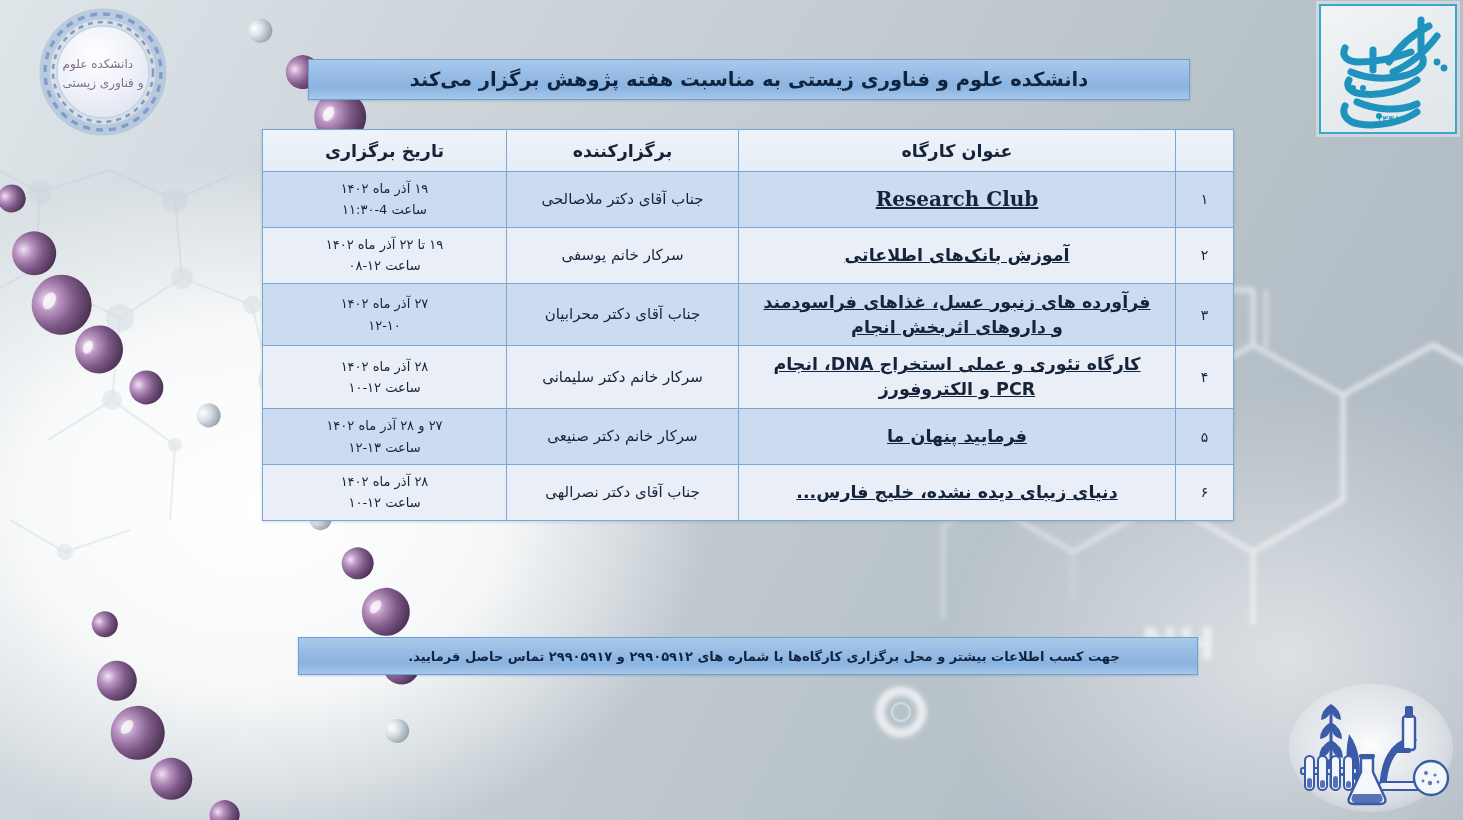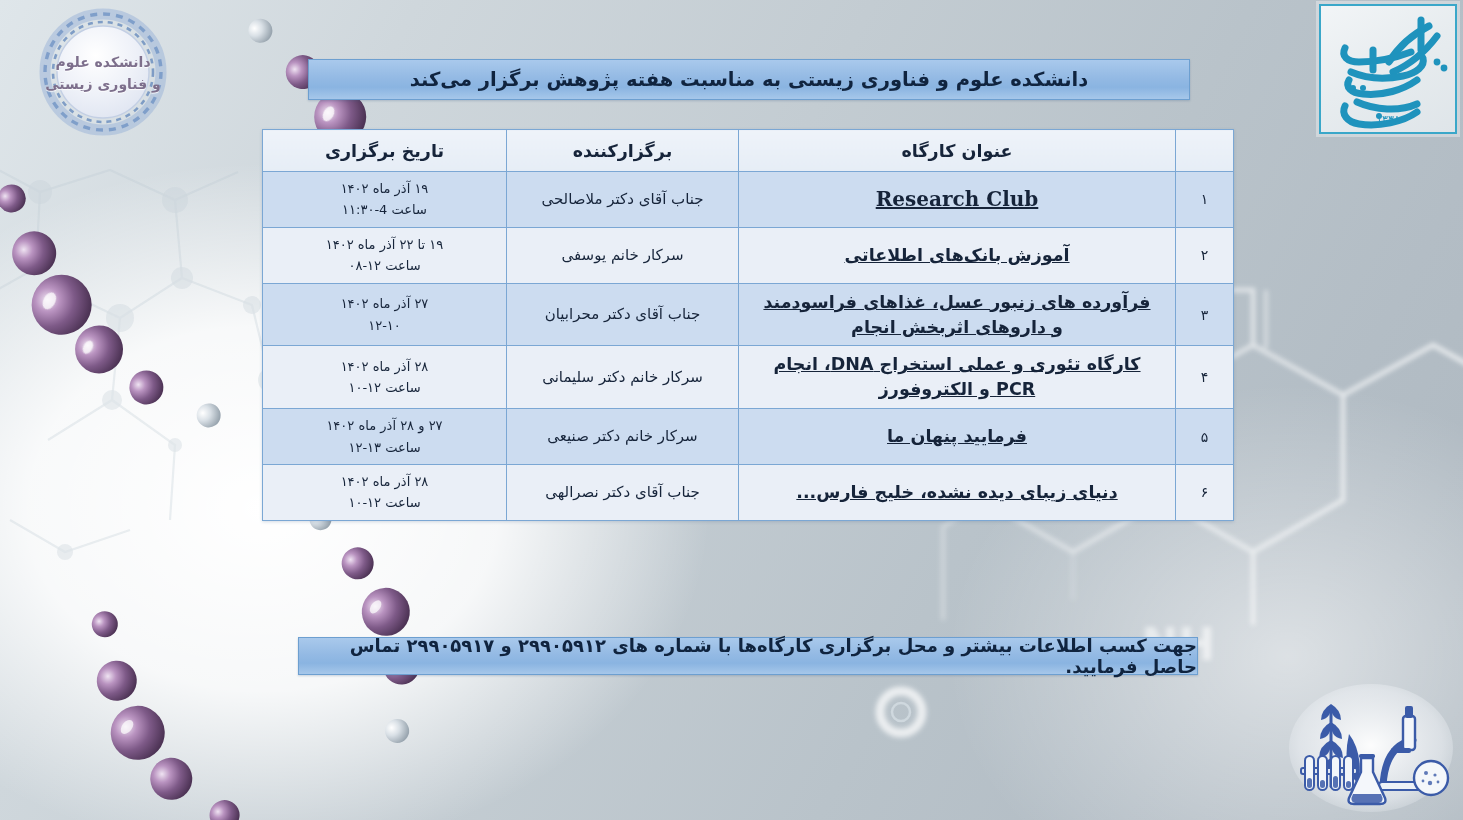--- a/index.html
+++ b/index.html
@@ -57,27 +57,26 @@
   
   .faculty-seal {
     position: absolute;
     top: 8px; left: 12px;
     width: 182px; height: 132px;
   }
   .seal-text {
     position: absolute;
     top: 50%; left: 50%;
     transform: translate(-50%, -50%);
-    text-align: center;
+    text-align: left;
     color: #7d6f8c;
-    font-size: 14px;
+    font-size: 12px;
     line-height: 1.55;
     white-space: nowrap;
     text-shadow: 0 1px 1px rgba(255,255,255,0.9);
-    font-weight: bold;
   }
 
   
   .univ-logo {
     position: absolute;
     top: 4px; right: 6px;
     width: 138px; height: 130px;
     background: linear-gradient(150deg, #f2f5f7 0%, #e7ecef 48%, #dfe5e9 100%);
     border: 2px solid #3aa7c9;
     box-shadow: 0 0 0 3px rgba(255,255,255,0.35);
@@ -114,21 +113,21 @@
   #header-banner {
     top: 59px; left: 308px;
     width: 882px; height: 41px;
     font-size: 19.5px;
     font-weight: bold;
     letter-spacing: 0.2px;
   }
   #footer-banner {
     top: 637px; left: 298px;
     width: 900px; height: 38px;
-    font-size: 18px;
+    font-size: 13px;
     font-weight: bold;
     padding-left: 32px;
   }
 
   
   #workshop-table {
     position: absolute;
     top: 129px; left: 262px;
     width: 971px;
     border-collapse: collapse;

